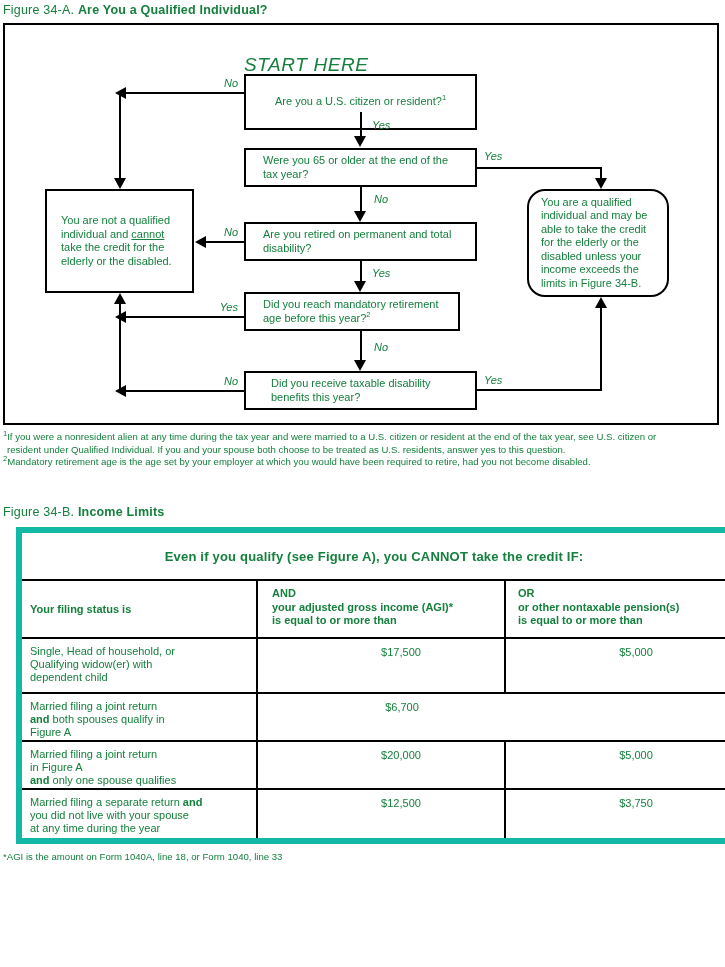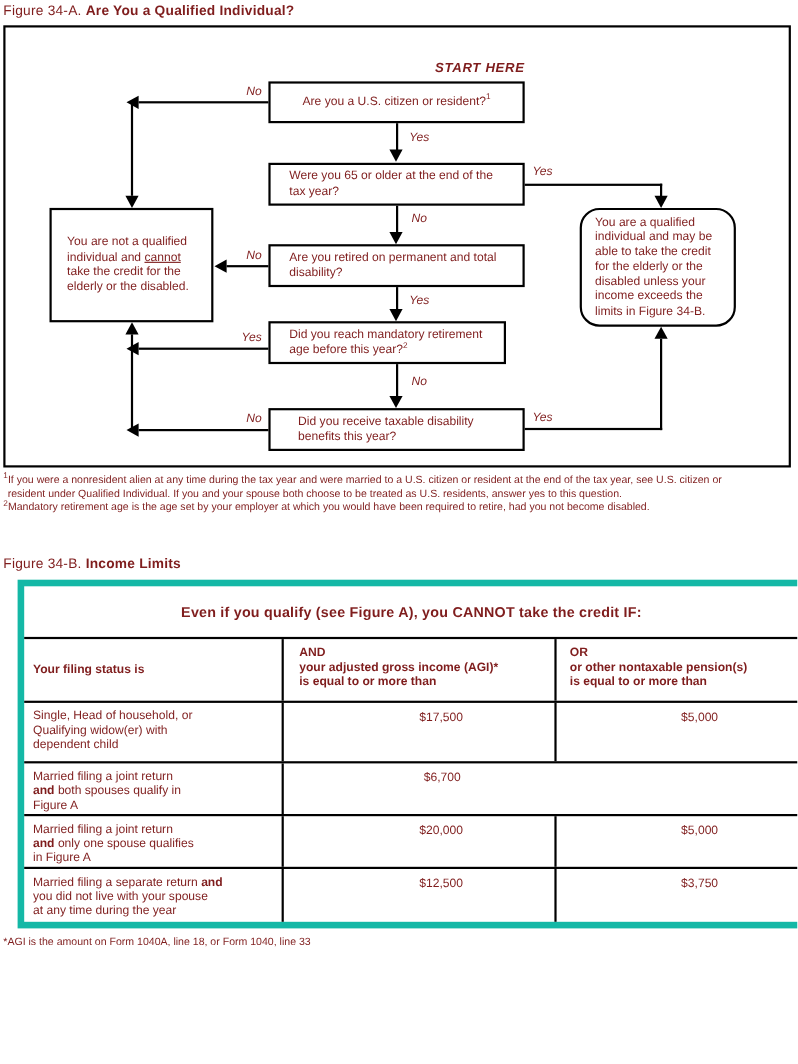--- a/index.html
+++ b/index.html
@@ -1,26 +1,26 @@
 <!DOCTYPE html>
 <html><head>
 <meta charset="utf-8">
 <style>
   * { margin:0; padding:0; box-sizing:border-box; }
   html,body { background:#fff; }
   .page { position:relative; width:725px; height:967px; background:#ffffff;
-          font-family:"Liberation Sans", sans-serif; color:#7f1d1d; overflow:hidden; }
+          font-family:"Liberation Sans", sans-serif; color:#15803d; overflow:hidden; }
   .abs { position:absolute; }
   .b { font-weight:bold; }
   .i { }
   .u { text-decoration:underline; }
   sup { font-size:7.5px; vertical-align:super; line-height:0; }
   .fig-title { font-size:12.5px; letter-spacing:0.2px; }
   .frame { border:2px solid #000; }
-  .start { font-size:12px; font-weight:bold; font-style:italic; letter-spacing:0.6px; text-align:right; }
+  .start { font-size:19px; font-weight:normal; font-style:italic; letter-spacing:0.6px; text-align:left; }
   .fbox { border:2px solid #000; background:#fff; display:flex; align-items:center;
           font-size:11px; line-height:13.5px; }
   .fbox .txt { white-space:pre-line; }
   .center-txt { justify-content:center; text-align:center; }
   .hline { height:2px; background:#000; }
   .vline { width:2px; background:#000; }
   .ah { width:0; height:0; }
   .ah.left  { border-top:6px solid transparent; border-bottom:6px solid transparent; border-right:11px solid #000; }
   .ah.down  { border-left:6px solid transparent; border-right:6px solid transparent; border-top:11px solid #000; }
   .ah.up    { border-left:6px solid transparent; border-right:6px solid transparent; border-bottom:11px solid #000; }
@@ -50,21 +50,21 @@
 
   <div class="abs fig-title" style="left:3px; top:3px;">
     <span>Figure 34-A.</span>
     <span class="b">Are You a Qualified Individual?</span>
   </div>
 
   <div class="abs frame" style="left:3px; top:23px; width:716px; height:402px;"></div>
 
   <div class="abs start" style="left:244px; top:54px; width:233px;">START HERE</div>
 
-  <div class="abs fbox center-txt" style="left:244px; top:74px; width:233px; height:38px; padding:0 6px;">
+  <div class="abs fbox center-txt" style="left:244px; top:74px; width:233px; height:56px; padding:0 6px;">
     <div class="txt"><span>Are you a U.S. citizen or resident?</span><sup>1</sup></div>
   </div>
   <div class="abs fbox" style="left:244px; top:148px; width:233px; height:39px; padding-left:17px;">
     <div class="txt"><span>Were you 65 or older at the end of the
 tax year?</span></div>
   </div>
   <div class="abs fbox" style="left:244px; top:222px; width:233px; height:39px; padding-left:17px;">
     <div class="txt"><span>Are you retired on permanent and total
 disability?</span></div>
   </div>
@@ -183,22 +183,22 @@
         <div><span>Married filing a joint return</span></div>
         <div><span class="b">and</span><span> both spouses qualify in</span></div>
         <div><span class="i">Figure A</span></div>
       </div>
       <div class="td amount">$6,700</div>
     </div>
 
     <div class="trow r3">
       <div class="td status bdr">
         <div><span>Married filing a joint return</span></div>
+        <div><span>in </span><span class="i">Figure A</span></div>
         <div><span class="b">and</span><span> only one spouse qualifies</span></div>
-        <div><span>in </span><span class="i">Figure A</span></div>
       </div>
       <div class="td amount bdr">$20,000</div>
       <div class="td amount">$5,000</div>
     </div>
 
     <div class="trow r4">
       <div class="td status bdr">
         <div><span>Married filing a separate return </span><span class="b">and</span></div>
         <div><span>you did not live with your spouse</span></div>
         <div><span>at any time during the year</span></div>

